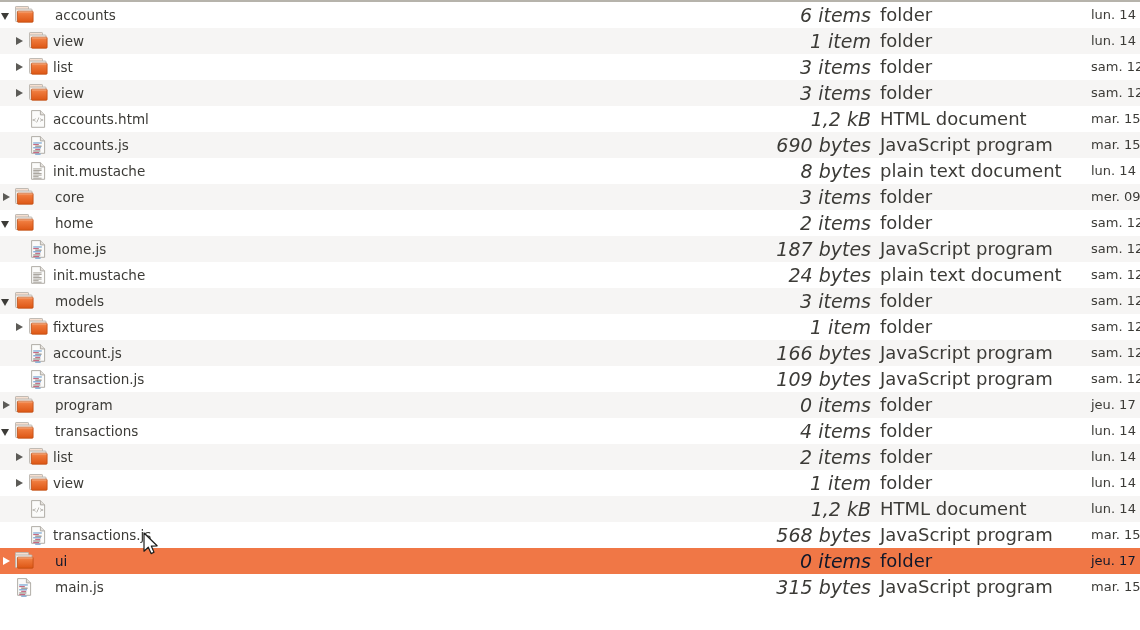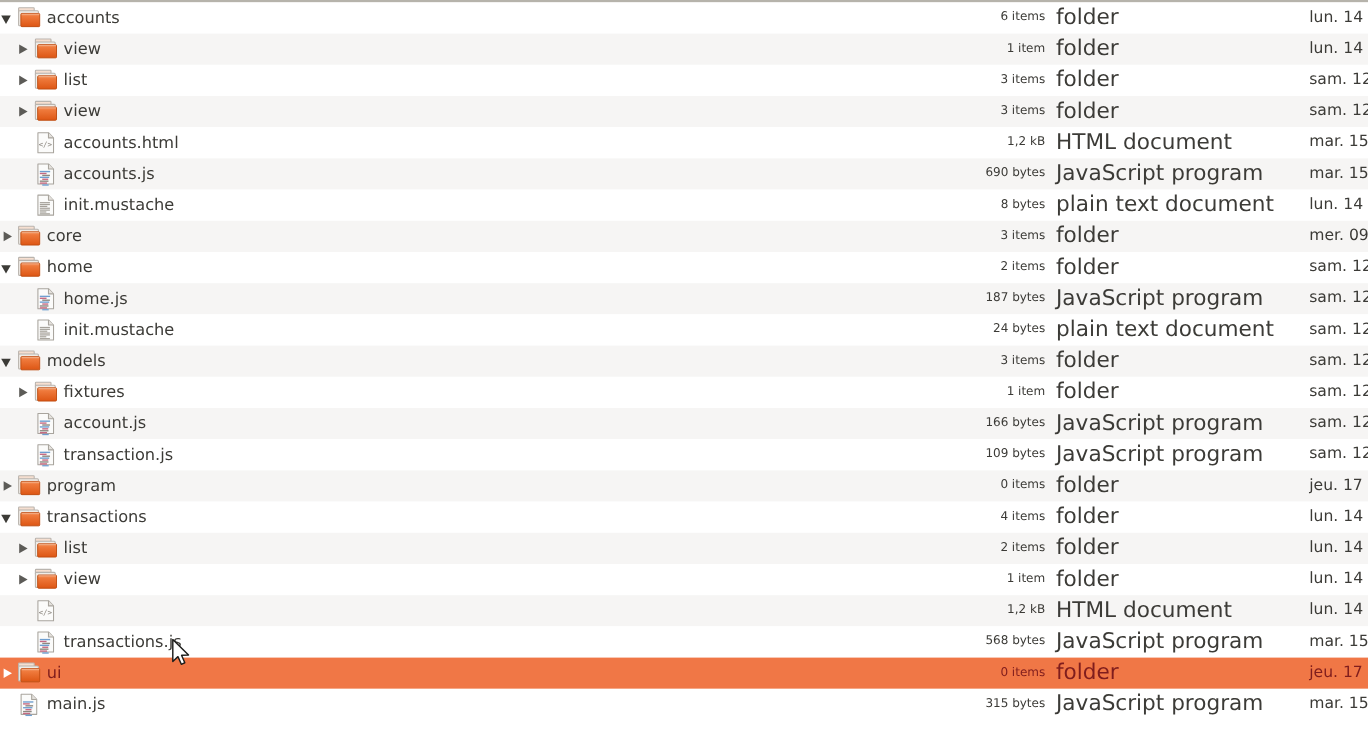--- a/index.html
+++ b/index.html
@@ -29,21 +29,21 @@
 
   .row {
     position: relative;
     height: 26px;
     line-height: 26px;
     white-space: nowrap;
     overflow: hidden;
   }
   .row.odd { background: #f6f5f4; }
   .row.even { background: #ffffff; }
-  .row.selected { background: #f07746; color: #7f1d1d; }
+  .row.selected { background: #f07746; color: #0f172a; }
 
   
   .twisty {
     position: absolute;
     top: 0;
     width: 14px;
     height: 26px;
   }
   .twisty::before {
     content: "";
@@ -83,35 +83,36 @@
     position: absolute;
     top: 0;
     height: 26px;
     line-height: 26px;
     font-size: 13.5px;
   }
 
   
   .d0 .twisty { left: 0px; }
   .d0 .icon   { left: 14px; }
-  .d0 .name   { left: 39px; }
+  .d0 .name   { left: 55px; }
 
   .d1 .twisty { left: 13px; }
   .d1 .icon   { left: 28px; }
   .d1 .name   { left: 53px; }
 
   
   .size {
     position: absolute;
     top: 0;
     right: 269px;
     height: 26px;
     line-height: 26px;
     text-align: right;
-    font-size: 10px;
+    font-size: 19px;
+    font-style: italic;
   }
   .type {
     position: absolute;
     top: 0;
     left: 880px;
     height: 26px;
     line-height: 26px;
     font-size: 18px;
   }
   .date {

